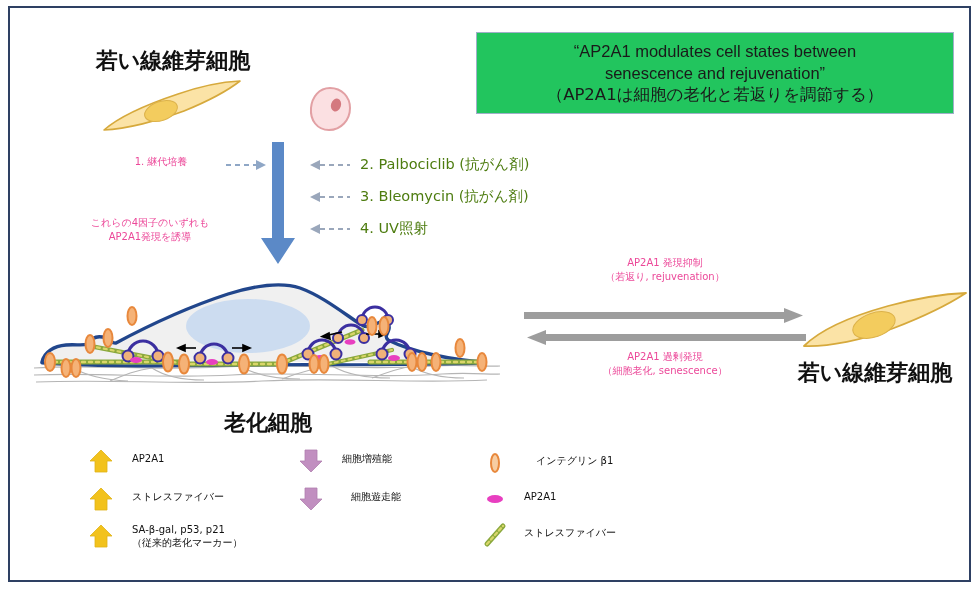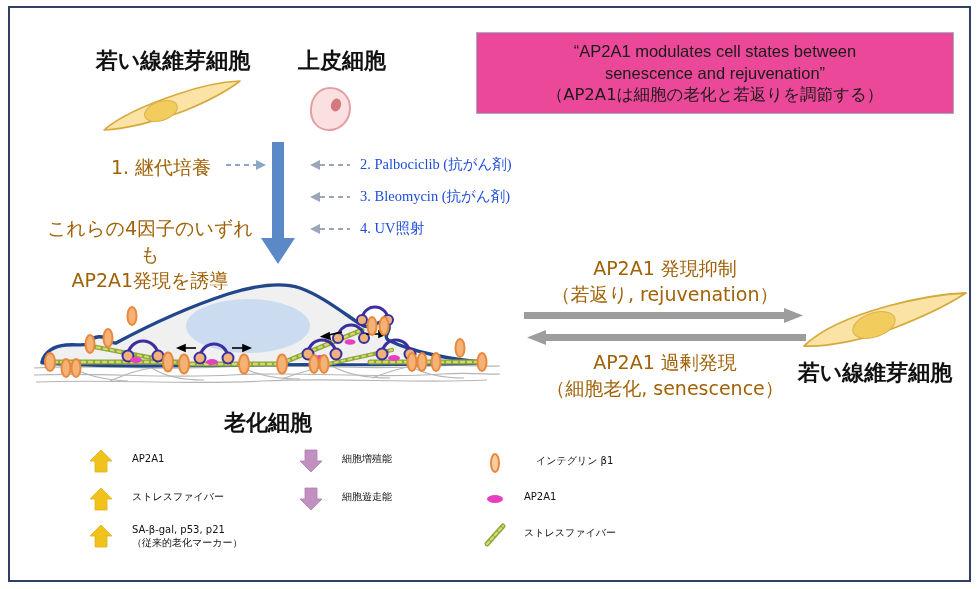--- a/index.html
+++ b/index.html
@@ -11,36 +11,36 @@
   #frame{
     position:absolute;left:8px;top:6px;width:963px;height:576px;
     border:2px solid #2e4063;box-sizing:border-box;background:#fff;
   }
   .abs{position:absolute;}
   .jp{font-family:"DejaVu Sans","Liberation Sans",sans-serif;}
 
   
   #title-box{
     left:466px;top:24px;width:478px;height:82px;
-    border:1px solid #9fb0c9;background:#ec4899;box-sizing:border-box;
+    border:1px solid #9fb0c9;background:#22c55e;box-sizing:border-box;
     display:flex;align-items:center;justify-content:center;
   }
   #title-box .t{
     text-align:center;font-size:16.5px;color:#1a1a1a;line-height:1.35;
   }
 
   
   .head{font-weight:bold;font-size:22px;color:#111;text-align:center;}
 
   
   .cellsvg{display:block;}
 
   
-  .lbl{font-size:14.5px;color:#1d4ed8;font-family:Liberation Serif, serif;}
-  .lbl-c{font-size:19px;color:#a16207;text-align:center;}
+  .lbl{font-size:14.5px;color:#4d7c0f;}
+  .lbl-c{font-size:10px;color:#ec4899;text-align:center;}
 
   
   .leg-row{position:absolute;display:flex;align-items:flex-start;}
   .leg-txt{font-size:10px;color:#111;line-height:1.3;}
   .arrow-up,.arrow-down{width:26px;height:26px;flex:0 0 26px;}
   .leg-ico{width:26px;height:26px;flex:0 0 26px;}
 </style>
 </head>
 <body>
 
@@ -56,21 +56,20 @@
     </div>
 
     <div class="abs head jp" style="left:68px;top:38px;width:190px;">若い線維芽細胞</div>
 
     <svg class="abs cellsvg" style="left:88px;top:70px;" width="150" height="58" viewBox="0 0 150 58">
       <path d="M6 52 C 22 38, 50 26, 80 16 C 100 9, 122 4, 142 3
                C 128 14, 108 24, 86 33 C 60 43, 28 51, 6 52 Z" fill="#fbe3a6" stroke="#d6a93c" stroke-width="1.6" stroke-linejoin="round"></path>
       <ellipse cx="63" cy="33" rx="17" ry="9.5" transform="rotate(-19 63 33)" fill="#f3cc5e" stroke="#dcb24a" stroke-width="1"></ellipse>
     </svg>
 
-    <div class="abs head jp" style="left:262px;top:38px;width:140px;">上皮細胞</div>
 
     <svg class="abs cellsvg" style="left:296px;top:76px;" width="48" height="52" viewBox="0 0 48 52">
       <path d="M24 4 C 36 4, 44 13, 44 24 C 44 36, 35 46, 23 46
                C 11 46, 4 36, 5 24 C 6 13, 13 4, 24 4 Z" fill="#fbe0e2" stroke="#e2a0a4" stroke-width="2"></path>
       <ellipse cx="30" cy="21" rx="5" ry="6.5" transform="rotate(18 30 21)" fill="#d4797f"></ellipse>
     </svg>
 
     <svg class="abs" style="left:248px;top:134px;" width="40" height="124" viewBox="0 0 40 124">
       <path d="M14 0 H26 V96 H37 L20 122 L3 96 H14 Z" fill="#5b89c7"></path>
     </svg>
@@ -299,21 +298,21 @@
       <svg class="arrow-down" viewBox="0 0 26 26">
         <path d="M13 24 L24 13 H19 V2 H7 V13 H2 Z" fill="#c18fc0" stroke="#b07faf" stroke-width="0.8"></path>
       </svg>
       <div class="leg-txt jp" style="margin-left:18px;padding-top:4px;">細胞増殖能</div>
     </div>
 
     <div class="leg-row" style="left:288px;top:478px;">
       <svg class="arrow-down" viewBox="0 0 26 26">
         <path d="M13 24 L24 13 H19 V2 H7 V13 H2 Z" fill="#c18fc0" stroke="#b07faf" stroke-width="0.8"></path>
       </svg>
-      <div class="leg-txt jp" style="margin-left:18px;padding-top:4px;">細胞遊走能</div>
+      <div class="leg-txt jp" style="margin-left:27px;padding-top:4px;">細胞遊走能</div>
     </div>
 
     <div class="leg-row" style="left:472px;top:442px;">
       <svg class="leg-ico" viewBox="0 0 26 26">
         <ellipse cx="13" cy="13" rx="4" ry="9" fill="#f7cda2" stroke="#e8883c" stroke-width="2"></ellipse>
       </svg>
       <div class="leg-txt jp" style="margin-left:28px;padding-top:4px;">インテグリン β1</div>
     </div>
 
     <div class="leg-row" style="left:472px;top:478px;">

